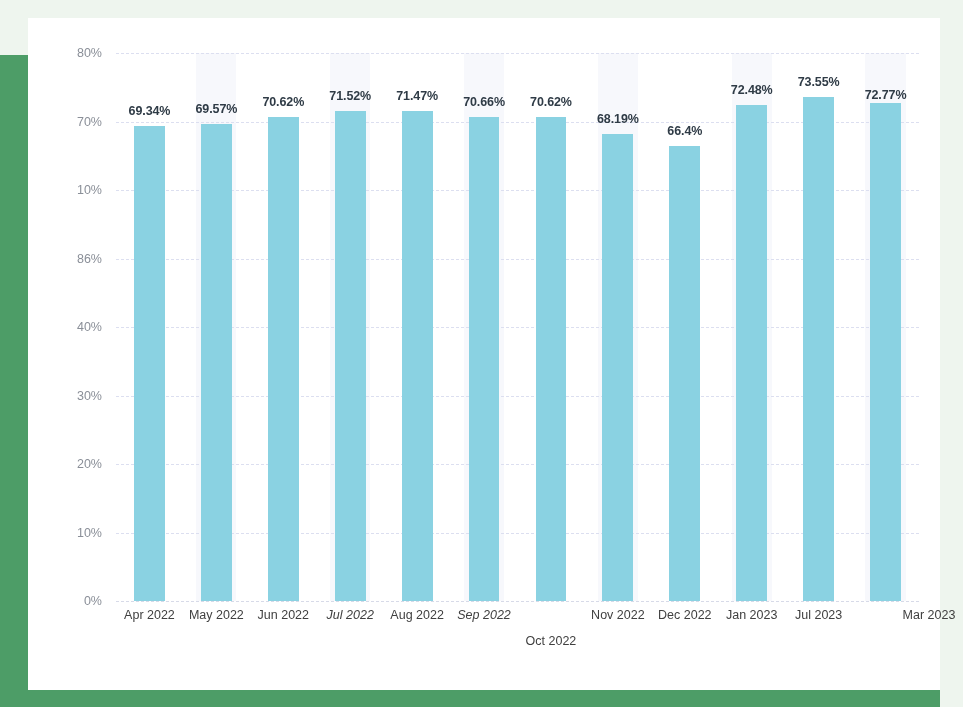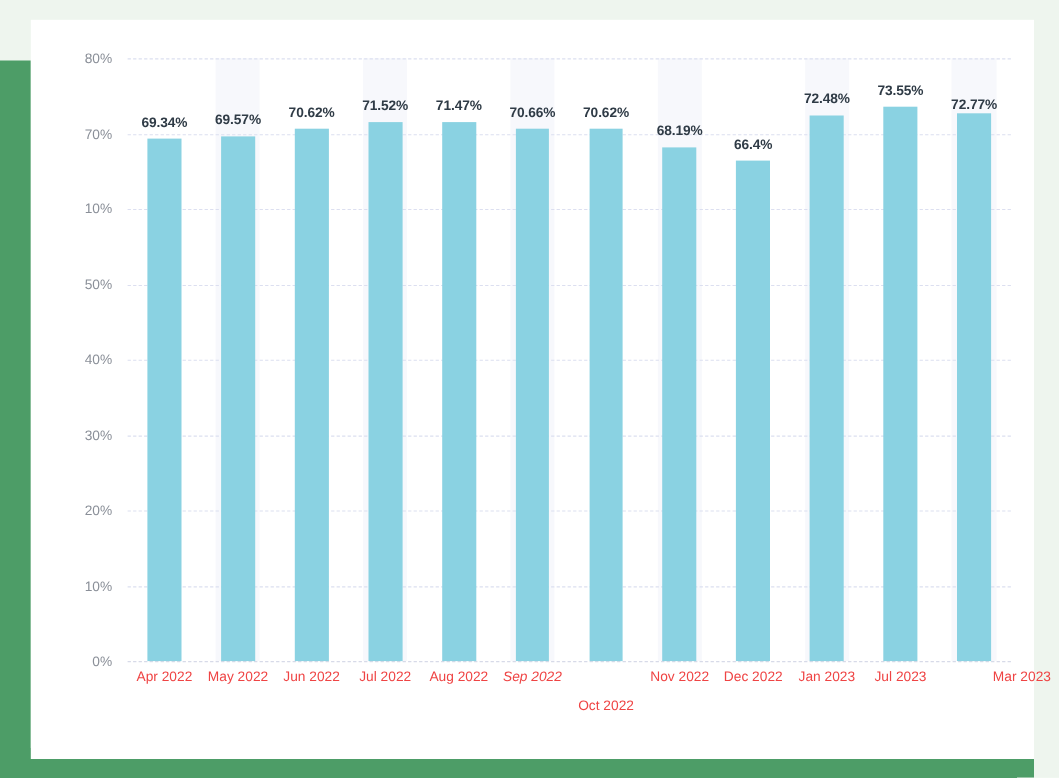--- a/index.html
+++ b/index.html
@@ -118,21 +118,21 @@
     white-space: nowrap;
   }
 
   
   .x-tick {
     position: absolute;
     top: 100%;
     margin-top: 7px;
     transform: translateX(-50%);
     font-size: 12.5px;
-    color: #ef4444;
+    color: #404040;
     white-space: nowrap;
   }
 
   
   #y-axis-title {
     position: absolute;
     left: 36px;
     top: 50%;
     transform: translateY(-50%) rotate(-90deg);
     transform-origin: center center;
@@ -182,21 +182,21 @@
           <div class="gridline" style="top: 137px;"></div>
           <div class="gridline" style="top: 68.5px;"></div>
           <div class="gridline" style="top: 0px;"></div>
         </div>
       <div id="yticks-layer">
           <div class="y-tick" style="top: 548px;">0%</div>
           <div class="y-tick" style="top: 479.5px;">10%</div>
           <div class="y-tick" style="top: 411px;">20%</div>
           <div class="y-tick" style="top: 342.5px;">30%</div>
           <div class="y-tick" style="top: 274px;">40%</div>
-          <div class="y-tick" style="top: 205.5px;">50%</div>
+          <div class="y-tick" style="top: 205.5px;">86%</div>
           <div class="y-tick" style="top: 137px;">10%</div>
           <div class="y-tick" style="top: 68.5px;">70%</div>
           <div class="y-tick" style="top: 0px;">80%</div>
         </div>
       <div id="bars-layer">
           <div class="bar" style="left: 18.0675px; width: 30.7817px; height: 474.979px; background: rgb(138, 210, 226);"></div>
           <div class="bar-value" style="left: 33.4583px; top: 51.021px;">69.34%</div>
           <div class="bar" style="left: 84.9842px; width: 30.7817px; height: 476.554px; background: rgb(138, 210, 226);"></div>
           <div class="bar-value" style="left: 100.375px; top: 49.4455px;">69.57%</div>
           <div class="bar" style="left: 151.901px; width: 30.7817px; height: 483.747px; background: rgb(138, 210, 226);"></div>
@@ -217,21 +217,21 @@
           <div class="bar-value" style="left: 635.708px; top: 29.512px;">72.48%</div>
           <div class="bar" style="left: 687.234px; width: 30.7817px; height: 503.817px; background: rgb(138, 210, 226);"></div>
           <div class="bar-value" style="left: 702.625px; top: 22.1825px;">73.55%</div>
           <div class="bar" style="left: 754.151px; width: 30.7817px; height: 498.474px; background: rgb(138, 210, 226);"></div>
           <div class="bar-value" style="left: 769.542px; top: 35px; text-align: center;">72.77%</div>
         </div>
       <div id="xticks-layer">
           <div class="x-tick" style="left: 33.4583px;">Apr 2022</div>
           <div class="x-tick" style="left: 100.375px;">May 2022</div>
           <div class="x-tick" style="left: 167.292px;">Jun 2022</div>
-          <div class="x-tick" style="left: 234.208px;">Jul 2022</div>
+          <div class="x-tick" style="left: 234.208px; font-style: italic;">Jul 2022</div>
           <div class="x-tick" style="left: 301.125px;">Aug 2022</div>
           <div class="x-tick" style="left: 368.042px; font-style: italic;">Sep 2022</div>
           <div class="x-tick" style="left: 434.958px; margin-top: 33px;">Oct 2022</div>
           <div class="x-tick" style="left: 501.875px;">Nov 2022</div>
           <div class="x-tick" style="left: 568.792px;">Dec 2022</div>
           <div class="x-tick" style="left: 635.708px;">Jan 2023</div>
           <div class="x-tick" style="left: 702.625px;">Jul 2023</div>
           <div class="x-tick" style="left: 813px;">Mar 2023</div>
         </div>
     </div>

